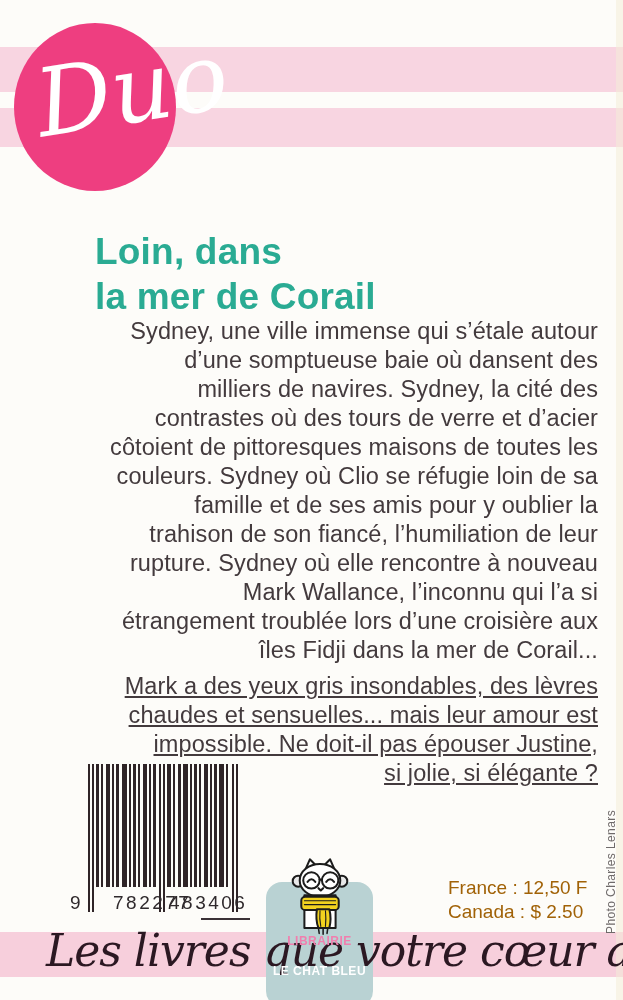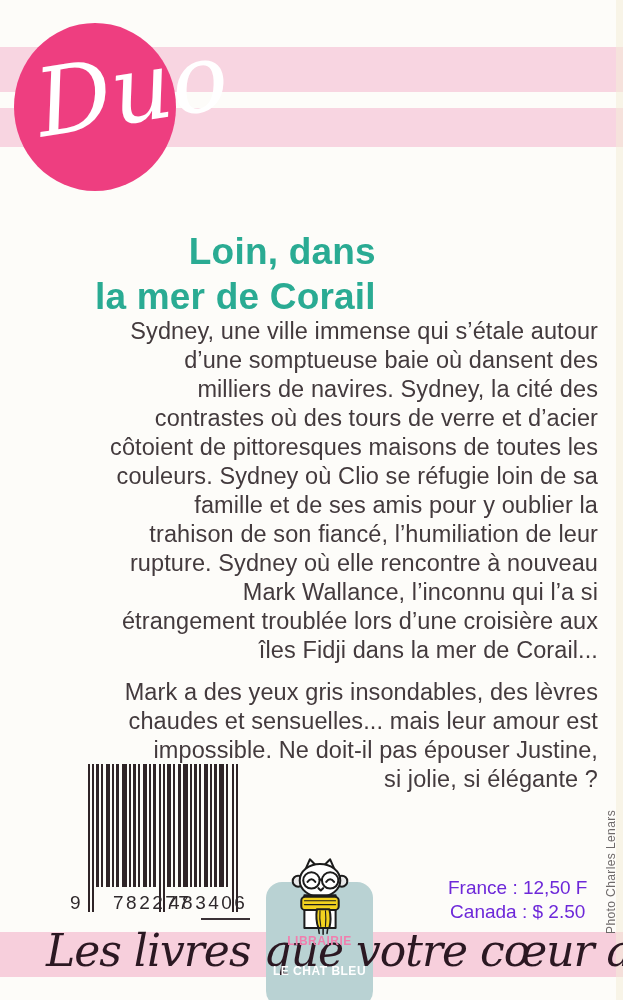--- a/index.html
+++ b/index.html
@@ -21,45 +21,45 @@
   .duo-text{
     position:absolute;left:22px;top:22px;width:130px;
     color:#ffffff;font-family:"DejaVu Serif",serif;font-style:italic;
     font-size:94px;line-height:100px;transform:rotate(-9deg);
     text-align:center;
   }
 
   .book-title{
     position:absolute;left:95px;top:204px;
     color:#2aab93;font-size:37px;font-weight:700;line-height:45px;
-    letter-spacing:.2px;white-space:pre-line;text-align:right;
+    letter-spacing:.2px;white-space:pre-line;
   }
 
   .synopsis{position:absolute;left:93px;top:317px;width:505px;color:#433a3d;}
   .synopsis p{
     margin:0;font-size:23.5px;line-height:29px;white-space:pre-line;
     letter-spacing:.1px;
     text-align:right;
   }
-  .synopsis p + p{margin-top:13px;}
+  .synopsis p + p{margin-top:7px;text-decoration:underline;}
 
   .barcode{position:absolute;left:70px;top:764px;width:180px;height:158px;}
   .barcode svg{position:absolute;left:18px;top:0;}
   .barcode-digits{
     position:absolute;top:128px;left:0;width:180px;height:24px;
     font-size:19px;color:#2f292c;letter-spacing:2.5px;
   }
   .bd-first{position:absolute;left:0;top:0;}
   .bd-g1{position:absolute;left:43px;top:0;}
   .bd-g2{position:absolute;left:99px;top:0;}
   .barcode-underline{position:absolute;left:131px;top:154px;width:49px;height:2px;background:#3a3136;}
 
   .pricing{
     position:absolute;left:448px;top:876px;
-    font-size:19px;line-height:23.5px;color:#6d28d9;white-space:pre-line;text-align:center;
+    font-size:19px;line-height:23.5px;color:#a16207;white-space:pre-line;
   }
 
   .photo-credit{
     position:absolute;right:5px;top:752px;height:182px;
     writing-mode:vertical-rl;transform:rotate(180deg);
     font-size:12px;color:#6f6a6a;letter-spacing:.4px;
   }
 
   .slogan{
     position:absolute;left:46px;top:925px;z-index:3;width:560px;

